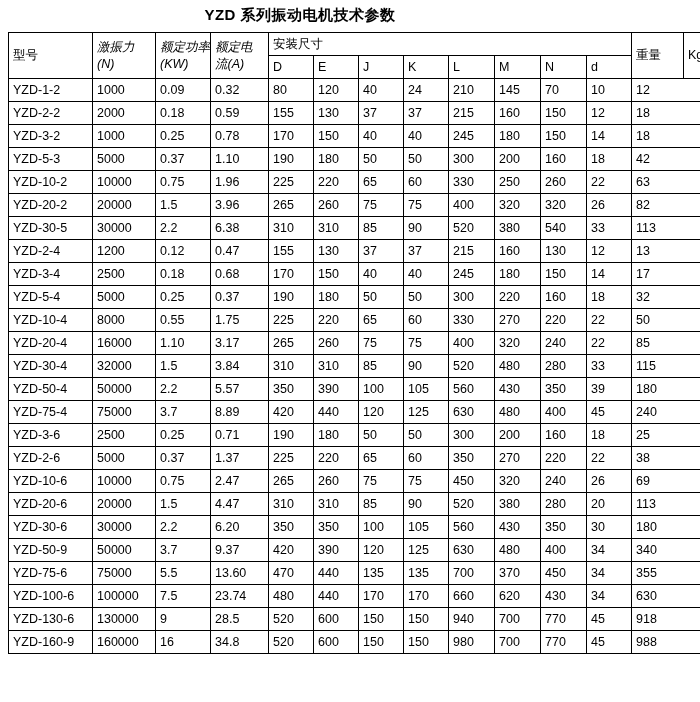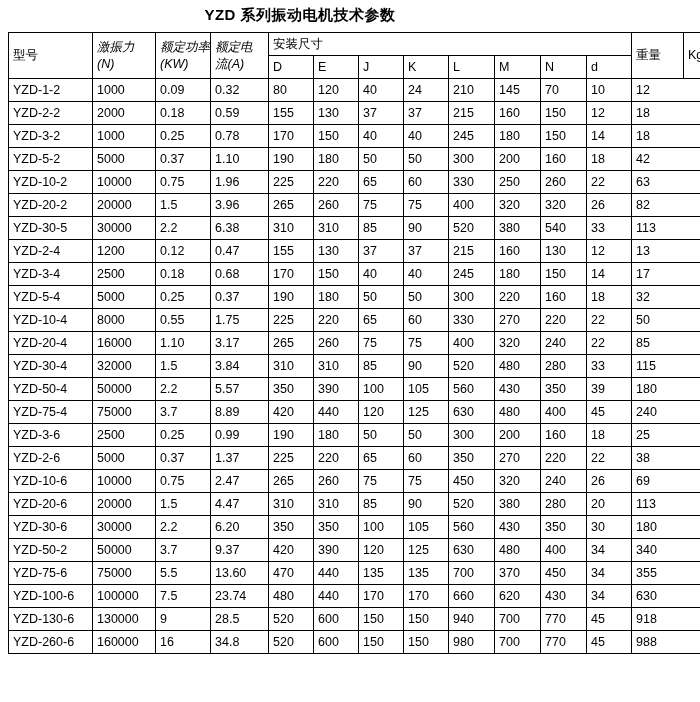--- a/index.html
+++ b/index.html
@@ -174,21 +174,21 @@
         <td>150</td>
         <td>40</td>
         <td>40</td>
         <td>245</td>
         <td>180</td>
         <td>150</td>
         <td>14</td>
         <td colspan="2">18</td>
       </tr>
       <tr class="data-row">
-        <td>YZD-5-2</td>
+        <td>YZD-5-3</td>
         <td>5000</td>
         <td>0.37</td>
         <td>1.10</td>
         <td>190</td>
         <td>180</td>
         <td>50</td>
         <td>50</td>
         <td>300</td>
         <td>200</td>
         <td>160</td>
@@ -357,21 +357,21 @@
         <td>630</td>
         <td>480</td>
         <td>400</td>
         <td>45</td>
         <td colspan="2">240</td>
       </tr>
       <tr class="data-row">
         <td>YZD-3-6</td>
         <td>2500</td>
         <td>0.25</td>
-        <td>0.99</td>
+        <td>0.71</td>
         <td>190</td>
         <td>180</td>
         <td>50</td>
         <td>50</td>
         <td>300</td>
         <td>200</td>
         <td>160</td>
         <td>18</td>
         <td colspan="2">25</td>
       </tr>
@@ -429,21 +429,21 @@
         <td>350</td>
         <td>100</td>
         <td>105</td>
         <td>560</td>
         <td>430</td>
         <td>350</td>
         <td>30</td>
         <td colspan="2">180</td>
       </tr>
       <tr class="data-row">
-        <td>YZD-50-2</td>
+        <td>YZD-50-9</td>
         <td>50000</td>
         <td>3.7</td>
         <td>9.37</td>
         <td>420</td>
         <td>390</td>
         <td>120</td>
         <td>125</td>
         <td>630</td>
         <td>480</td>
         <td>400</td>
@@ -489,21 +489,21 @@
         <td>600</td>
         <td>150</td>
         <td>150</td>
         <td>940</td>
         <td>700</td>
         <td>770</td>
         <td>45</td>
         <td colspan="2">918</td>
       </tr>
       <tr class="data-row">
-        <td>YZD-260-6</td>
+        <td>YZD-160-9</td>
         <td>160000</td>
         <td>16</td>
         <td>34.8</td>
         <td>520</td>
         <td>600</td>
         <td>150</td>
         <td>150</td>
         <td>980</td>
         <td>700</td>
         <td>770</td>

